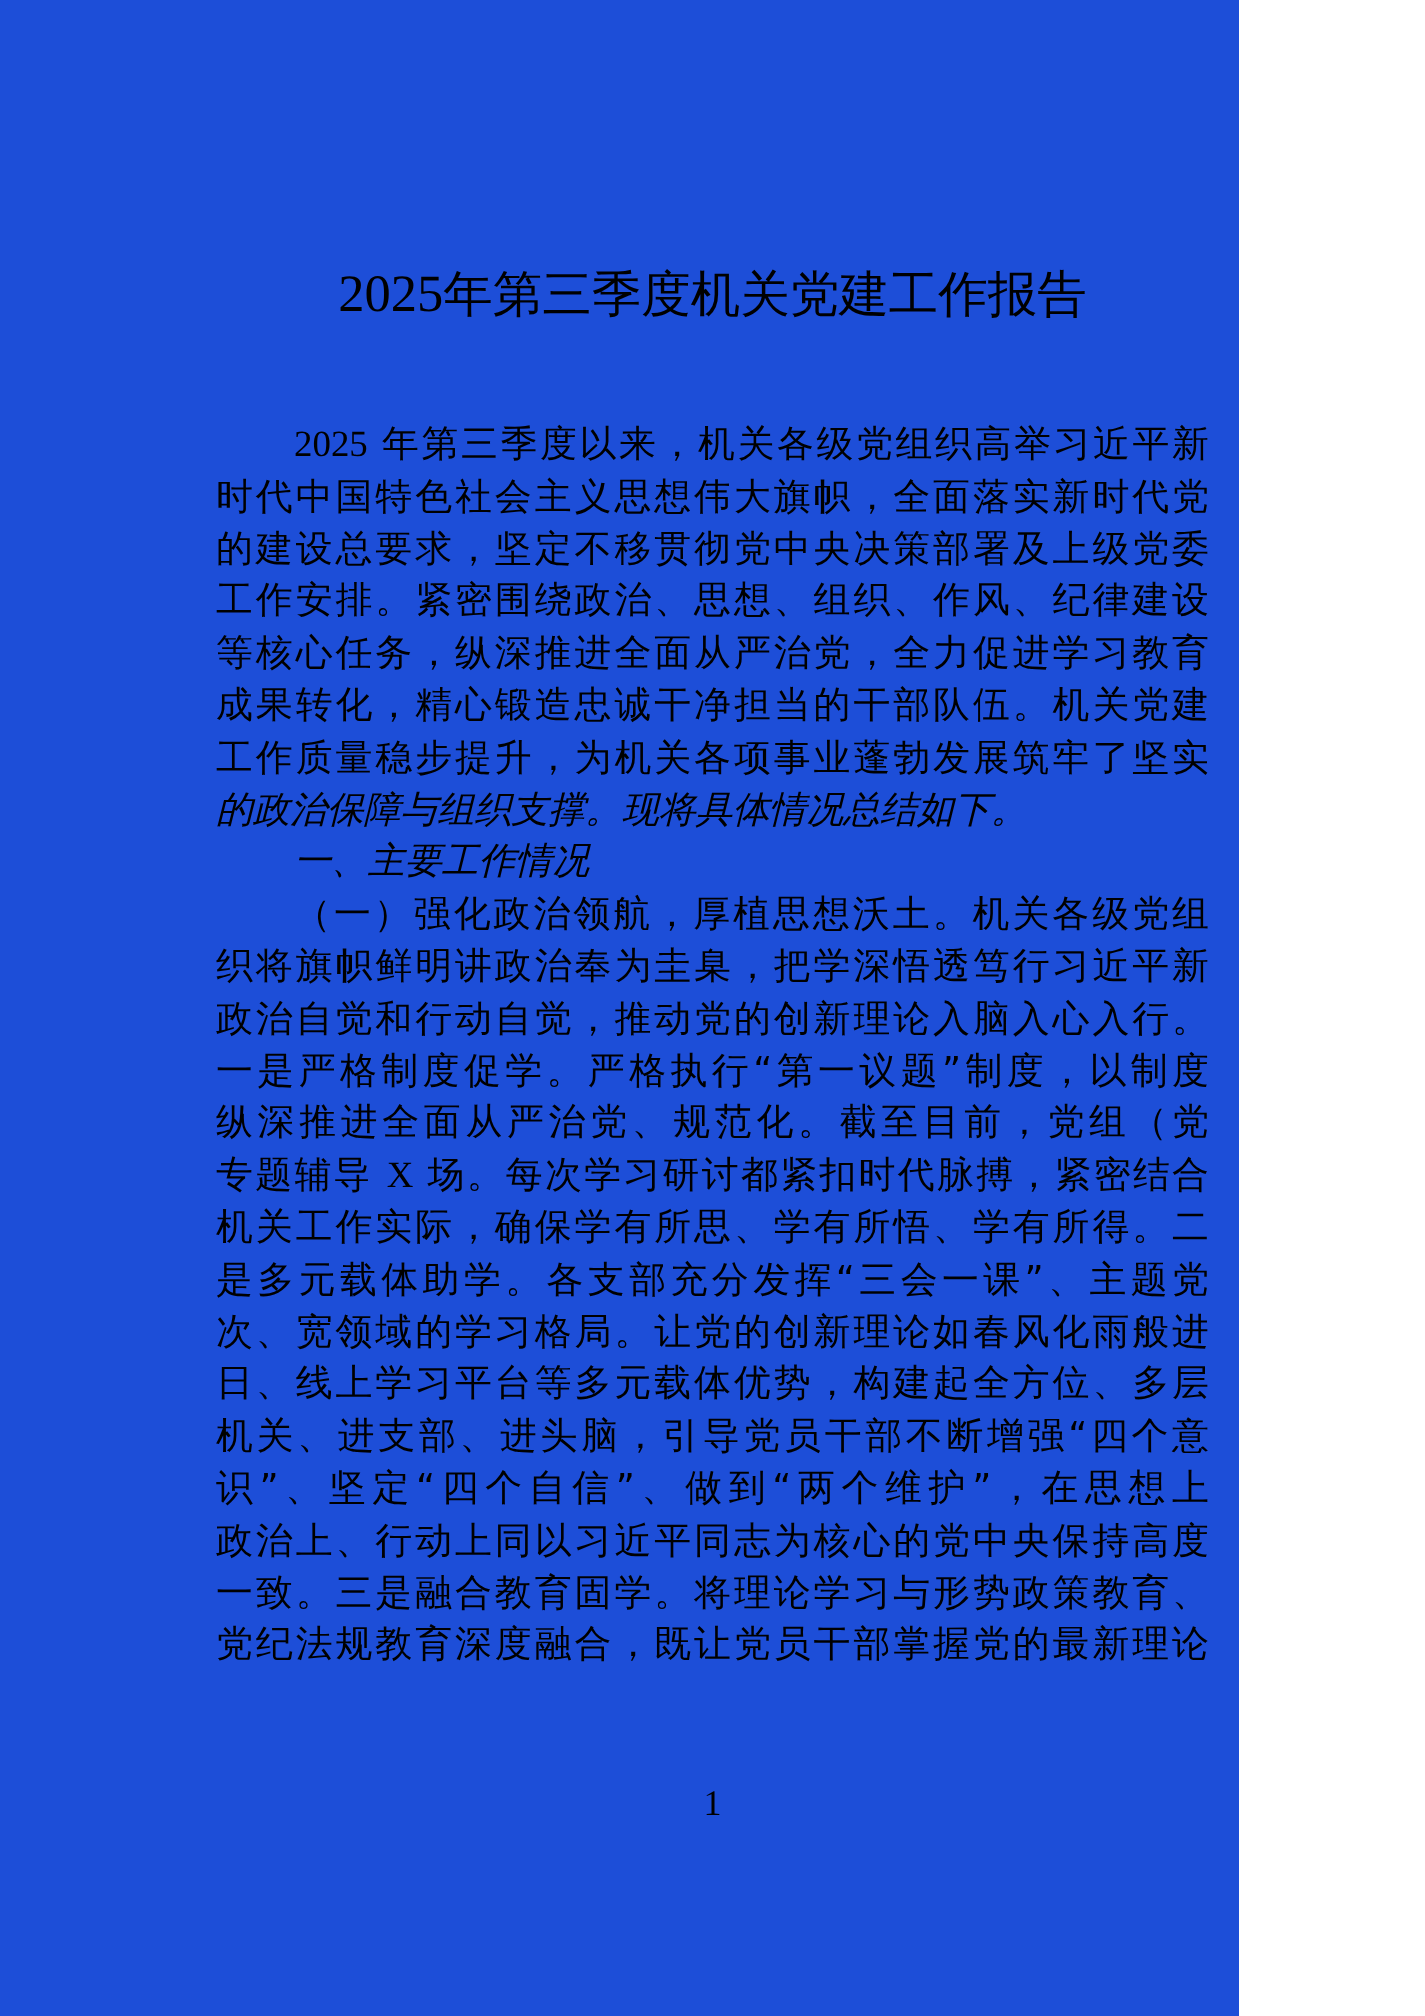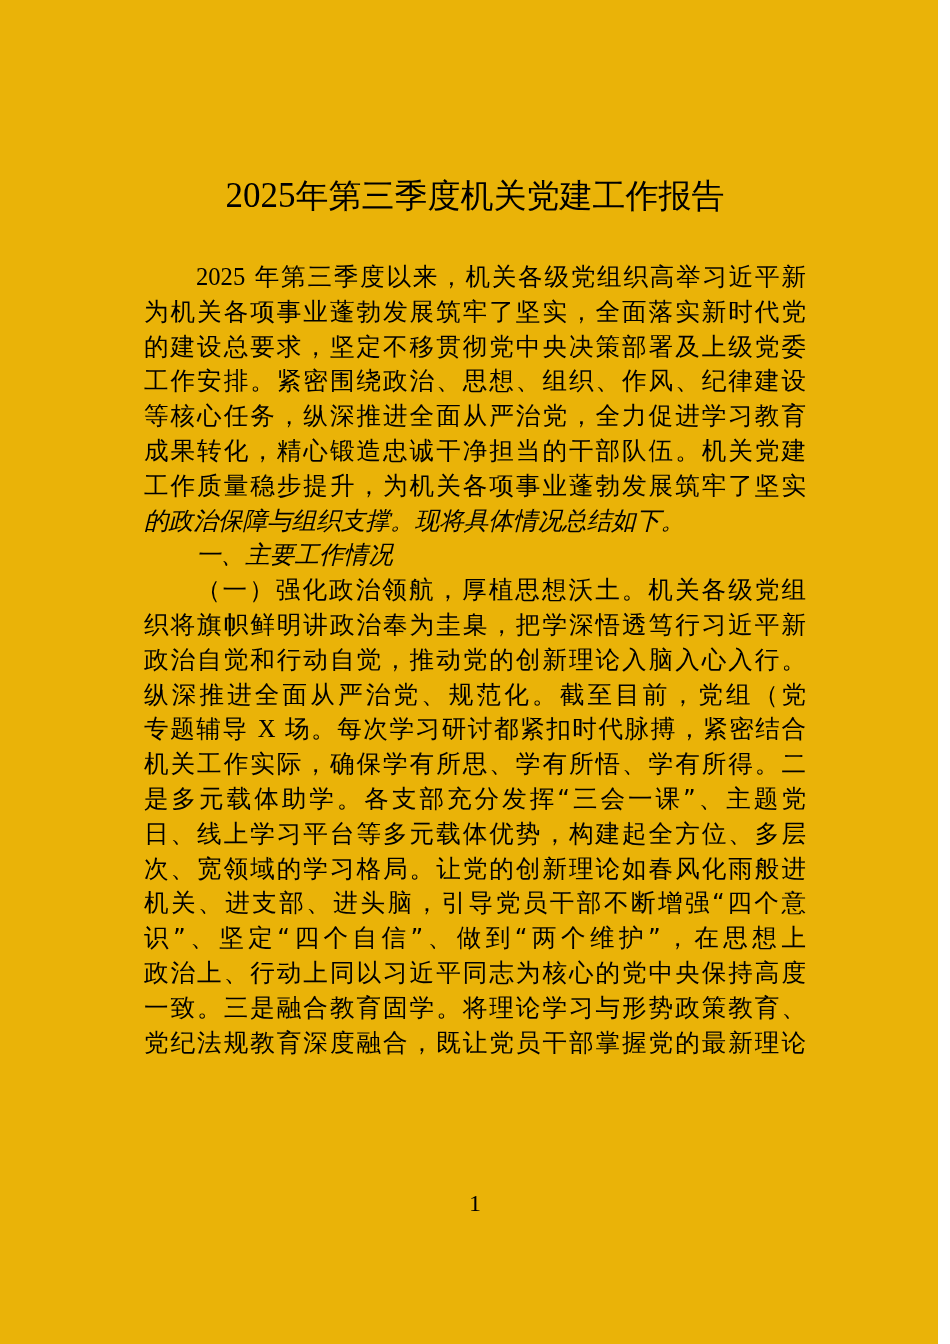--- a/index.html
+++ b/index.html
@@ -12,43 +12,43 @@
     height: 1344px;
     position: relative;
     overflow: hidden;
     font-family: "DejaVu Sans", "Liberation Sans", sans-serif;
     color: #000000;
   }
   .page {
     position: absolute;
     left: 0;
     top: 0;
-    width: 938px;
+    width: 826px;
     height: 1344px;
-    background: #eab308;
+    background: #1d4ed8;
   }
   .title {
     position: absolute;
     left: 0;
     top: 172px;
     width: 950px;
     text-align: center;
     font-size: 33px;
     line-height: 48px;
     letter-spacing: 0px;
     white-space: nowrap;
   }
   .title .num {
     font-family: "Liberation Serif", "DejaVu Serif", serif;
     font-size: 35px;
   }
   .body-text {
     position: absolute;
     left: 144px;
-    top: 260px;
+    top: 279px;
     width: 662px;
   }
   .line {
     display: block;
     height: 34.8px;
     line-height: 34.8px;
     font-size: 24.6px;
     white-space: nowrap;
     text-align: justify;
     text-align-last: justify;
@@ -75,37 +75,38 @@
   }
 </style>
 </head>
 <body>
 
 <div class="page">
   <div class="title"><span class="num">2025</span>年第三季度机关党建工作报告</div>
 
   <div class="body-text" id="body-text">
       <div class="line indent"><span class="num">2025</span> 年第三季度以来，机关各级党组织高举习近平新</div>
-      <div class="line">为机关各项事业蓬勃发展筑牢了坚实，全面落实新时代党</div>
+      <div class="line">时代中国特色社会主义思想伟大旗帜，全面落实新时代党</div>
       <div class="line">的建设总要求，坚定不移贯彻党中央决策部署及上级党委</div>
       <div class="line">工作安排。紧密围绕政治、思想、组织、作风、纪律建设</div>
       <div class="line">等核心任务，纵深推进全面从严治党，全力促进学习教育</div>
       <div class="line">成果转化，精心锻造忠诚干净担当的干部队伍。机关党建</div>
       <div class="line">工作质量稳步提升，为机关各项事业蓬勃发展筑牢了坚实</div>
       <div class="line short">的政治保障与组织支撑。现将具体情况总结如下。</div>
       <div class="line indent short">一、主要工作情况</div>
       <div class="line indent">（一）强化政治领航，厚植思想沃土。机关各级党组</div>
       <div class="line">织将旗帜鲜明讲政治奉为圭臬，把学深悟透笃行习近平新</div>
       <div class="line">政治自觉和行动自觉，推动党的创新理论入脑入心入行。</div>
+      <div class="line">一是严格制度促学。严格执行“第一议题”制度，以制度</div>
       <div class="line">纵深推进全面从严治党、规范化。截至目前，党组（党</div>
       <div class="line">专题辅导 <span class="num">X</span> 场。每次学习研讨都紧扣时代脉搏，紧密结合</div>
       <div class="line">机关工作实际，确保学有所思、学有所悟、学有所得。二</div>
       <div class="line">是多元载体助学。各支部充分发挥“三会一课”、主题党</div>
+      <div class="line">次、宽领域的学习格局。让党的创新理论如春风化雨般进</div>
       <div class="line">日、线上学习平台等多元载体优势，构建起全方位、多层</div>
-      <div class="line">次、宽领域的学习格局。让党的创新理论如春风化雨般进</div>
       <div class="line">机关、进支部、进头脑，引导党员干部不断增强“四个意</div>
       <div class="line">识”、坚定“四个自信”、做到“两个维护”，在思想上</div>
       <div class="line">政治上、行动上同以习近平同志为核心的党中央保持高度</div>
       <div class="line">一致。三是融合教育固学。将理论学习与形势政策教育、</div>
       <div class="line">党纪法规教育深度融合，既让党员干部掌握党的最新理论</div>
     </div>
 
   <div class="page-number">1</div>
 </div>
 

